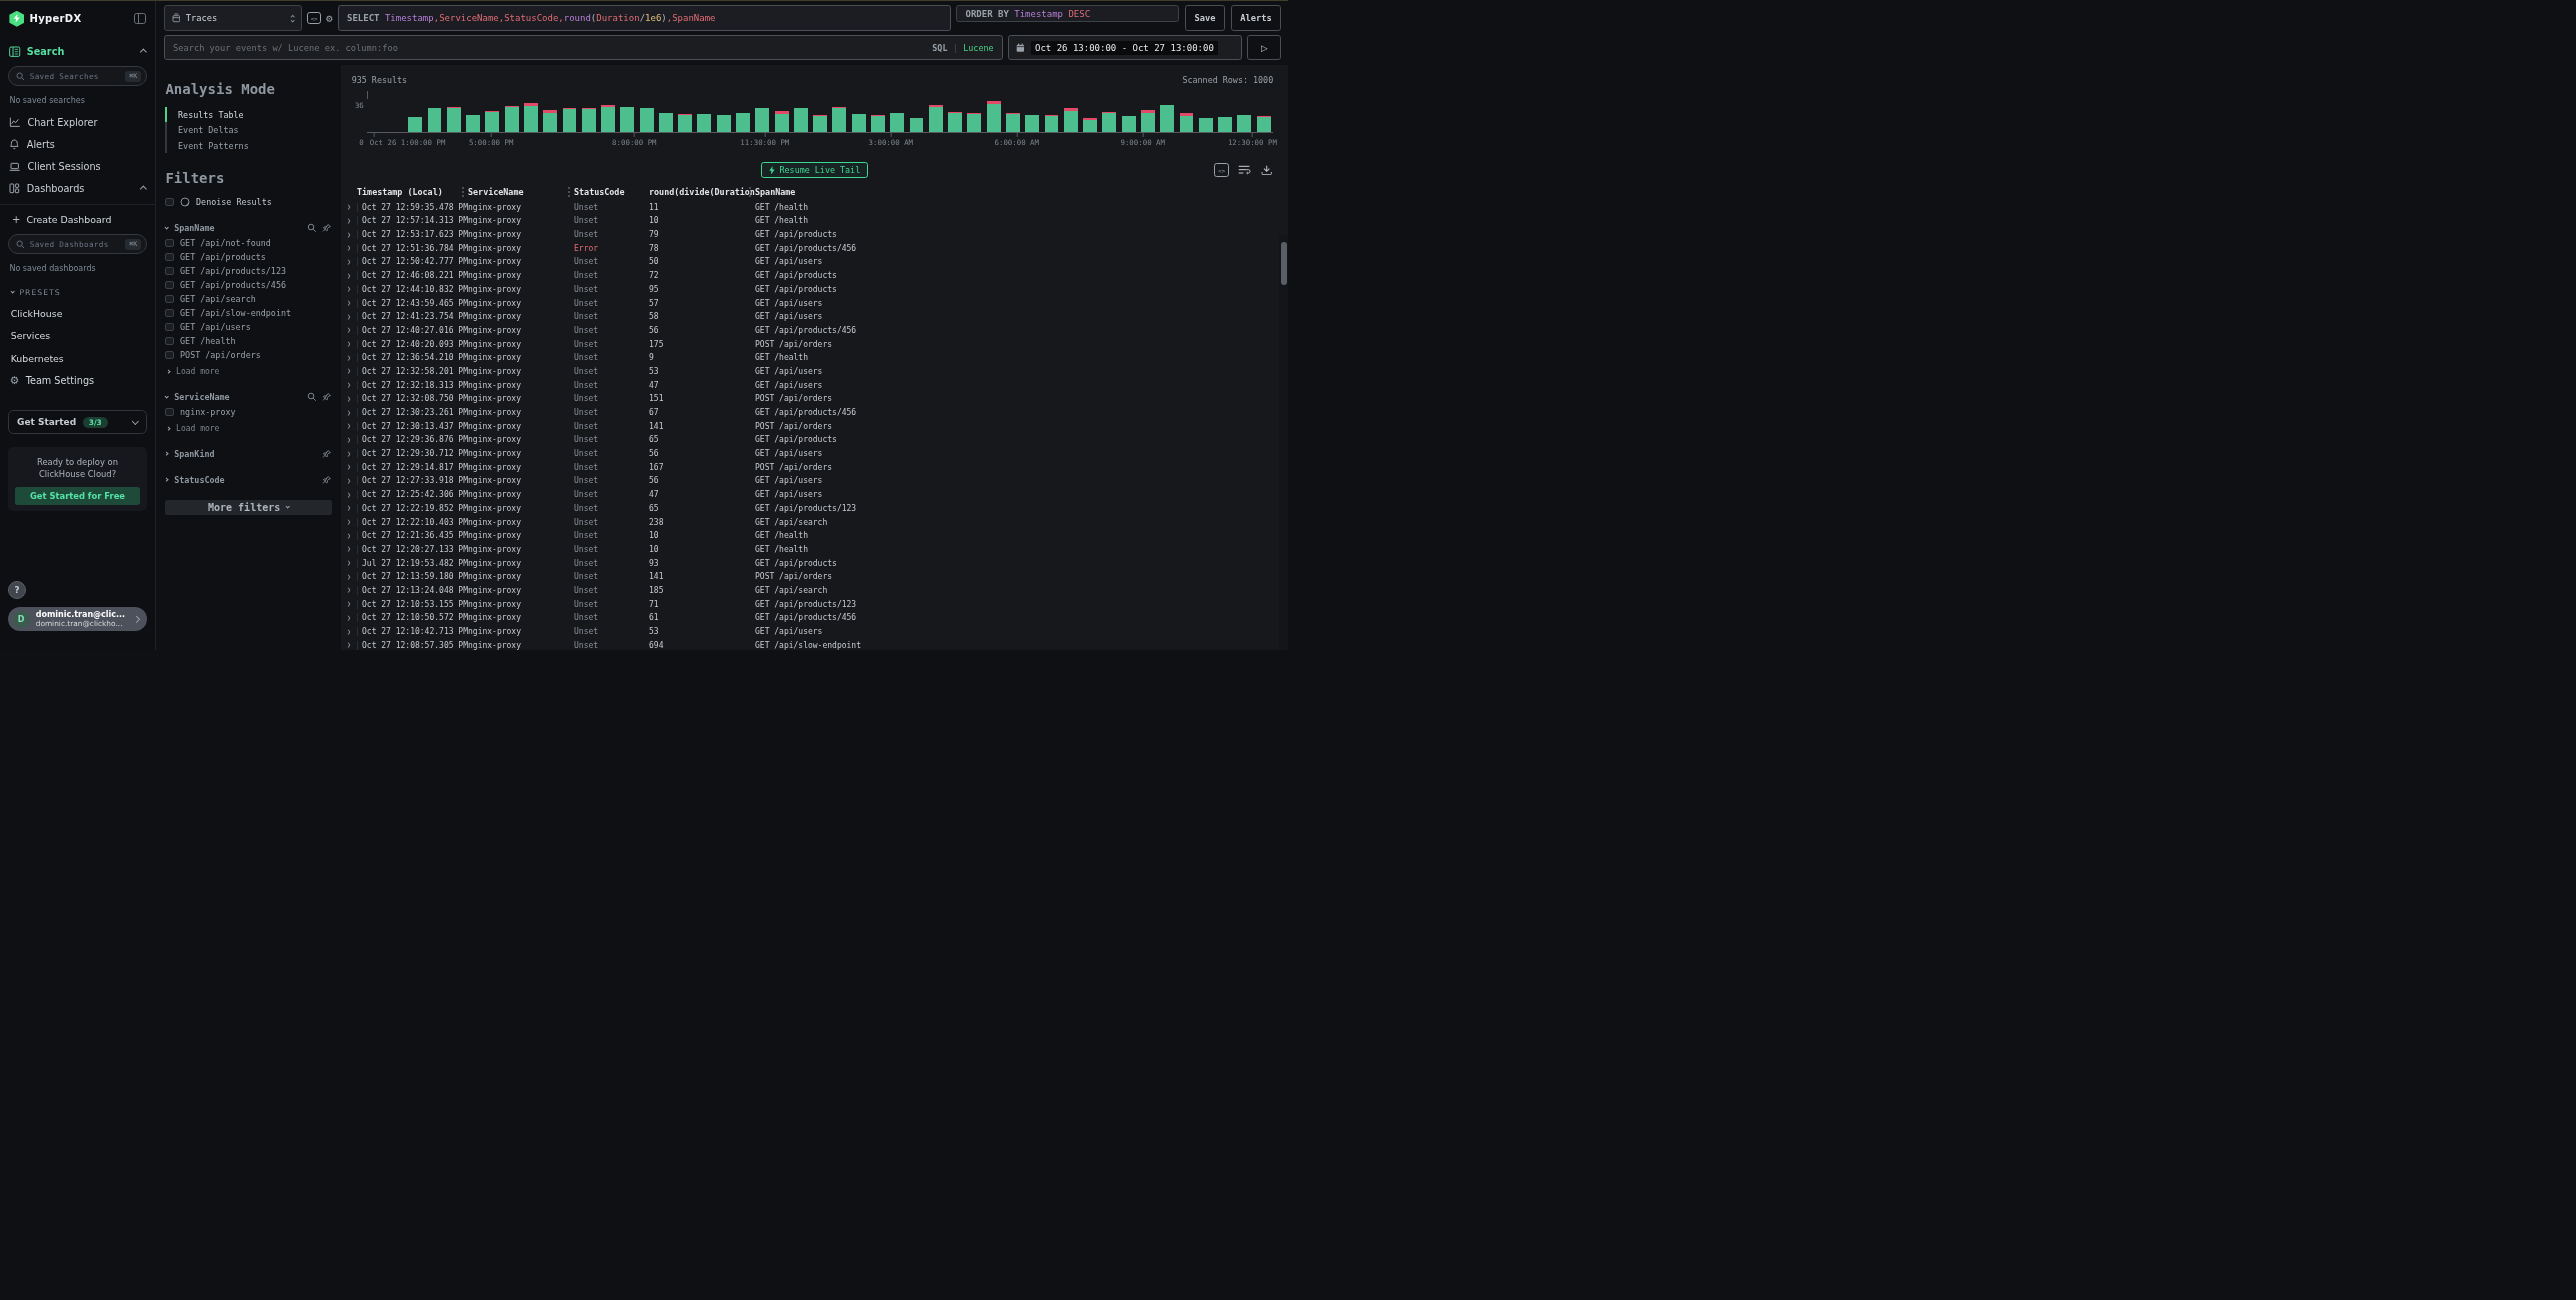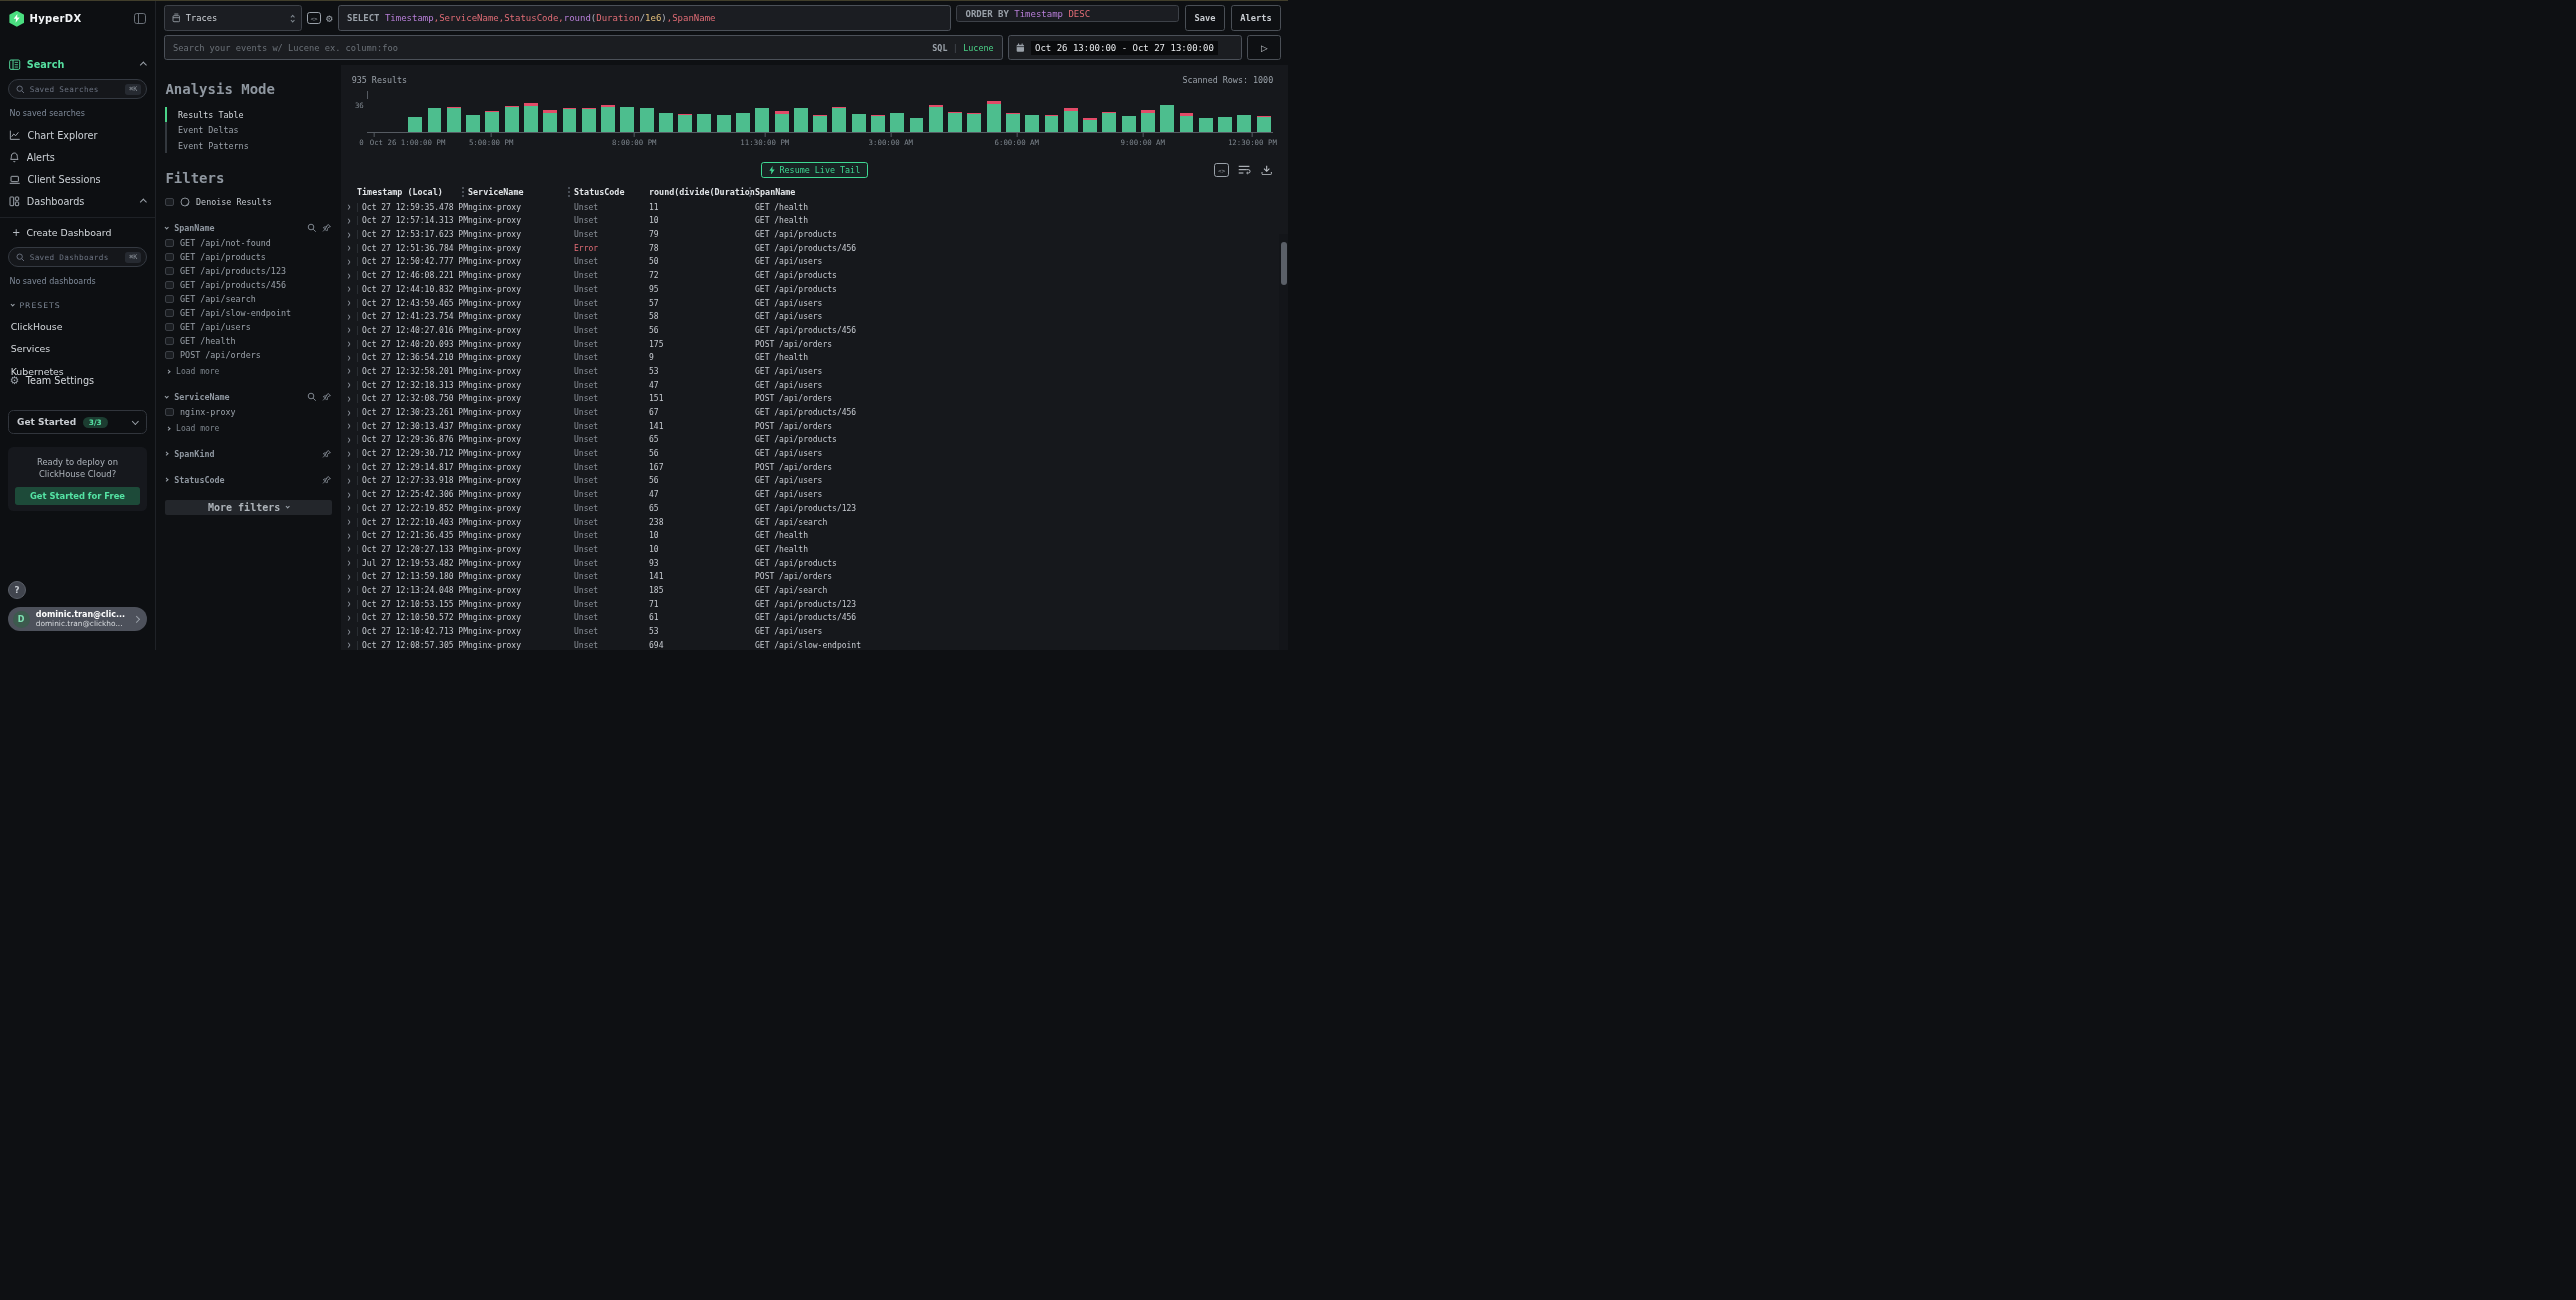--- a/index.html
+++ b/index.html
@@ -9,21 +9,21 @@
   .top-strip { height:1.3px; background:#413e2b; width:100%; }
   .app { display:flex; width:1288px; height:649px; }
 
   
   .sidebar { width:156px; background:#0d0f12; border-right:0.7px solid #1f2227; position:relative; flex:none; }
   .logo-row { display:flex; align-items:center; gap:5.4px; padding:9.4px 9.4px 0 9.4px; }
   .hexagon { width:14.8px; height:16px; background:#4ade80; clip-path:polygon(50% 0,100% 25%,100% 75%,50% 100%,0 75%,0 25%); display:flex; align-items:center; justify-content:center; flex:none; }
   .logo-text { color:#f2f4f6; font-weight:bold; font-size:10px; letter-spacing:0.3px; flex:1; }
   .collapse-ico { width:12px; height:10.7px; border:1.1px solid #6a7078; border-radius:2.7px; position:relative; }
   .collapse-ico::before { content:""; position:absolute; left:3.4px; top:0; bottom:0; border-left:1.1px solid #6a7078; }
-  .nav-search-row { display:flex; align-items:center; gap:6px; padding:0 9.4px; margin-top:32px; color:#56dfa0; }
+  .nav-search-row { display:flex; align-items:center; gap:6px; padding:0 9.4px; margin-top:19px; color:#56dfa0; }
   .nav-search-row .lbl { font-weight:bold; font-size:9.7px; flex:1; }
   .pill-input { margin:9.4px 8px 0 8px; height:20px; border:0.7px solid #343941; border-radius:10px; background:#15171b; display:flex; align-items:center; gap:4.7px; padding:0 4.7px 0 7.4px; }
   .pill-input .ph { color:#6b7280; font-size:7.7px; flex:1; letter-spacing:0.3px; }
   .kbd { background:#262a31; color:#8b929a; border-radius:2.7px; font-size:6.7px; padding:1.3px 4px; }
   .side-note { color:#7f8a99; font-size:8px; padding:0 9.4px; margin-top:9.4px; }
   .nav-item { display:flex; align-items:center; gap:6.7px; padding:0 9.4px; height:22px; color:#ccd1d6; font-size:9.7px; }
   .nav-item svg { flex:none; }
   .nav-item .lbl { flex:1; }
   .nav-list { margin-top:6.7px; }
   .divider { border-top:0.7px solid #1e2126; margin-top:4px; }

